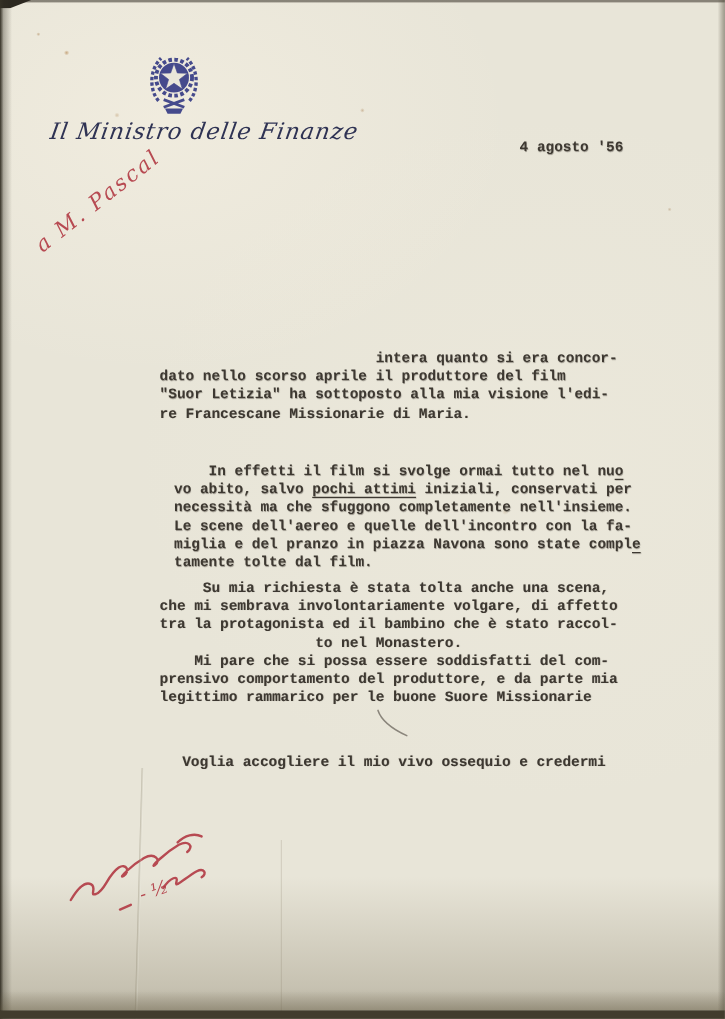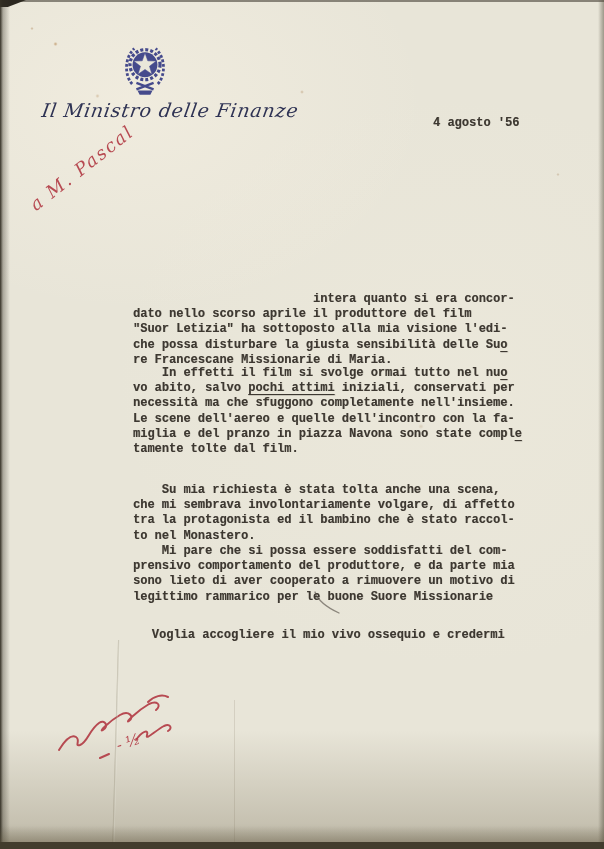--- a/index.html
+++ b/index.html
@@ -48,21 +48,21 @@
      transform:skewX(-9deg);white-space:nowrap;}
 
   
   .tw{font-family:"Liberation Mono","DejaVu Sans Mono",monospace;
       font-weight:700;font-size:12px;line-height:15.2px;color:#3d3831;
       white-space:pre;letter-spacing:0px;
       text-shadow:0.4px 0.4px 0.6px rgba(61,56,49,0.45);}
   .date{position:absolute;left:433px;top:116px;}
   .salutation{position:absolute;left:133px;top:225px;}
   .para{position:absolute;left:133px;}
-  .p1{top:292px;} .p2{top:366px;} .p3{top:483px;} .p4{top:544px;}
+  .p1{top:292px;} .p2{top:386px;margin-left:12px;} .p3{top:483px;text-align:center;} .p4{top:544px;}
   .closing{position:absolute;left:123px;top:628px;}
   .tw u{text-decoration:underline;text-underline-offset:2.5px;text-decoration-thickness:1.2px;}
 
   
   .hw{font-family:"DejaVu Serif","Liberation Serif",serif;font-style:italic;
       color:#b23a44;}
   .hw-top{position:absolute;left:32px;top:196px;font-size:18px;letter-spacing:2px;
       transform:rotate(-38deg);transform-origin:0 50%;opacity:0.9;white-space:nowrap;}
   .scribble-svg{position:absolute;left:52px;top:688px;}
   .hw-frac{position:absolute;left:116px;top:733px;font-size:15px;
@@ -94,24 +94,24 @@
     <path d="M15,47 h14 l-2,4 h-10 z" fill="#454a8c"></path>
   </svg>
 
   <div class="mintitle">Il Ministro delle Finanze</div>
 
   <div class="tw date">4 agosto '56</div>
 
   <div class="hw hw-top">a M. Pascal</div>
 
 
-  <div class="tw para p1"><div>                         intera quanto si era concor-</div><div>dato nello scorso aprile il produttore del film</div><div>"Suor Letizia" ha sottoposto alla mia visione l'edi-</div><div>che possa disturbare la giusta sensibilità delle Su<u>o</u></div><div>re Francescane Missionarie di Maria.</div></div>
+  <div class="tw para p1"><div>                         intera quanto si era concor-</div><div>dato nello scorso aprile il produttore del film</div><div>"Suor Letizia" ha sottoposto alla mia visione l'edi-</div><div>re Francescane Missionarie di Maria.</div></div>
   <div class="tw para p2"><div>    In effetti il film si svolge ormai tutto nel nu<u>o</u></div><div>vo abito, salvo <u>pochi attimi</u> iniziali, conservati per</div><div>necessità ma che sfuggono completamente nell'insieme.</div><div>Le scene dell'aereo e quelle dell'incontro con la fa-</div><div>miglia e del pranzo in piazza Navona sono state compl<u>e</u></div><div>tamente tolte dal film.</div></div>
   <div class="tw para p3"><div>    Su mia richiesta è stata tolta anche una scena,</div><div>che mi sembrava involontariamente volgare, di affetto</div><div>tra la protagonista ed il bambino che è stato raccol-</div><div>to nel Monastero.</div></div>
-  <div class="tw para p4"><div>    Mi pare che si possa essere soddisfatti del com-</div><div>prensivo comportamento del produttore, e da parte mia</div><div>sono lieto di aver cooperato a rimuovere un motivo di</div><div>legittimo rammarico per le buone Suore Missionarie</div></div>
+  <div class="tw para p4"><div>    Mi pare che si possa essere soddisfatti del com-</div><div>prensivo comportamento del produttore, e da parte mia</div><div>legittimo rammarico per le buone Suore Missionarie</div></div>
 
   <div class="tw closing">    Voglia accogliere il mio vivo ossequio e credermi</div>
 
   <svg class="pen-stroke-svg" width="50" height="30" viewBox="0 0 50 30">
     <path d="M15,4 C18,13 26,19 39,25" stroke="#57524a" stroke-width="1.3" fill="none" opacity="0.65" stroke-linecap="round"></path>
   </svg>
 
   <svg class="scribble-svg" width="140" height="80" viewBox="0 0 140 80">
     <g fill="none" stroke="#b23a44" stroke-width="2" stroke-linecap="round" opacity="0.9">
       <path d="M7,62 C13,52 19,46 24,49 C29,52 22,59 28,57 C36,54 37,42 47,35

